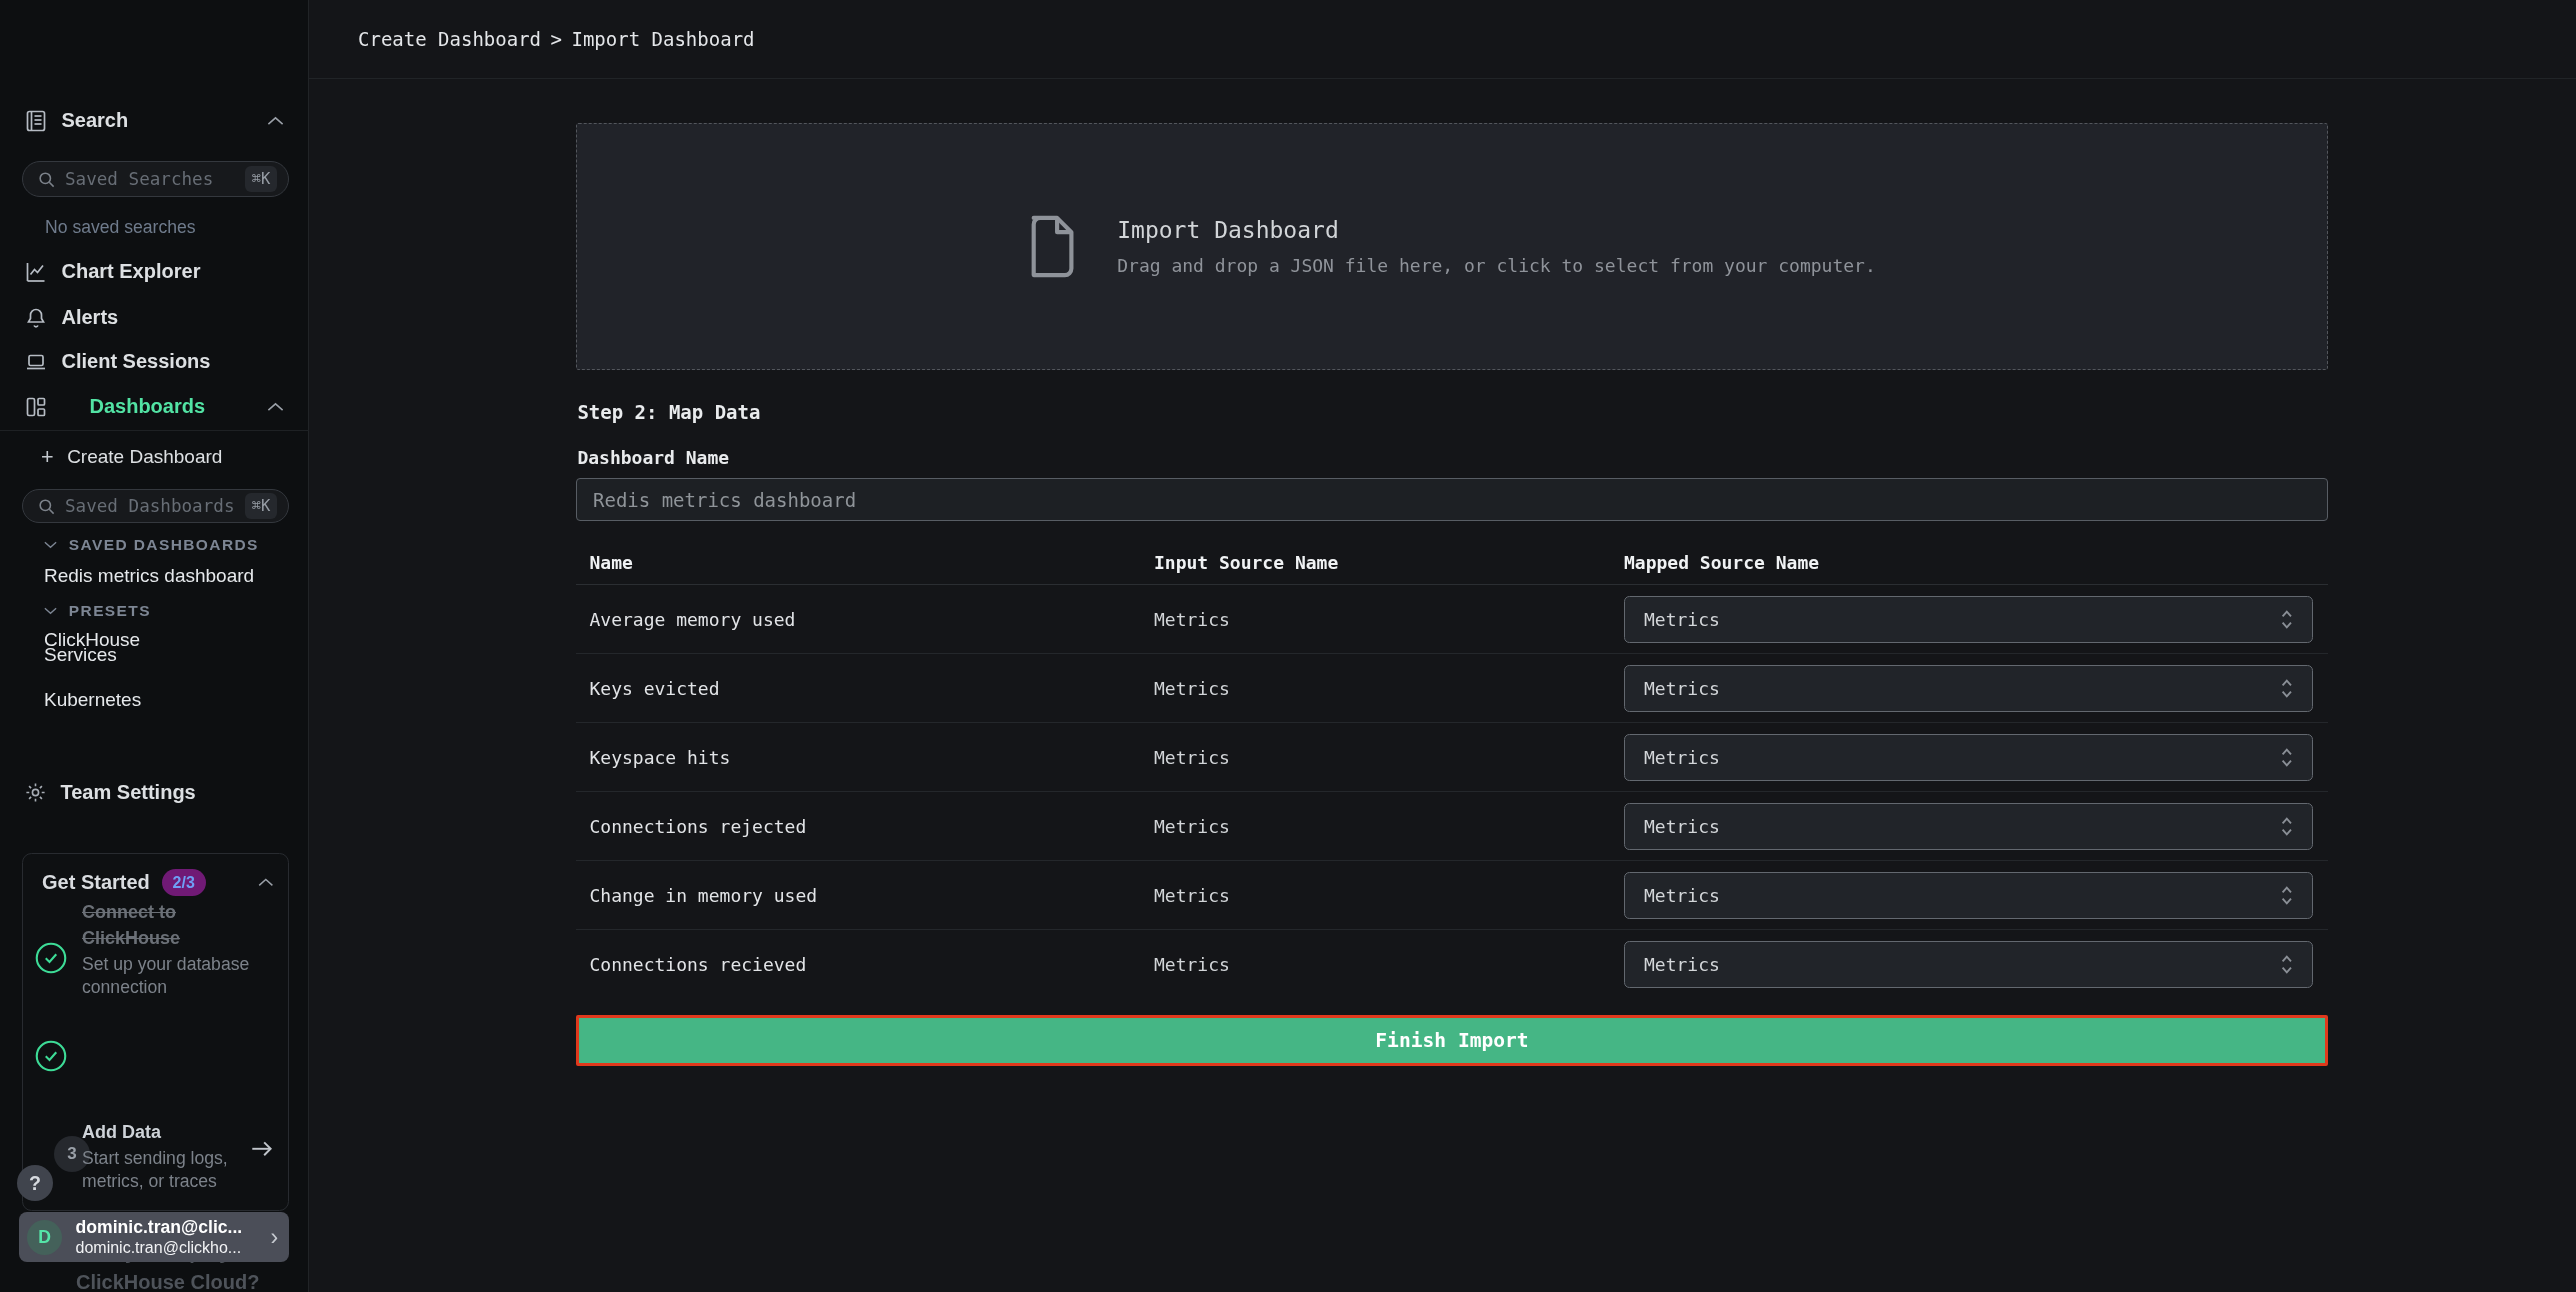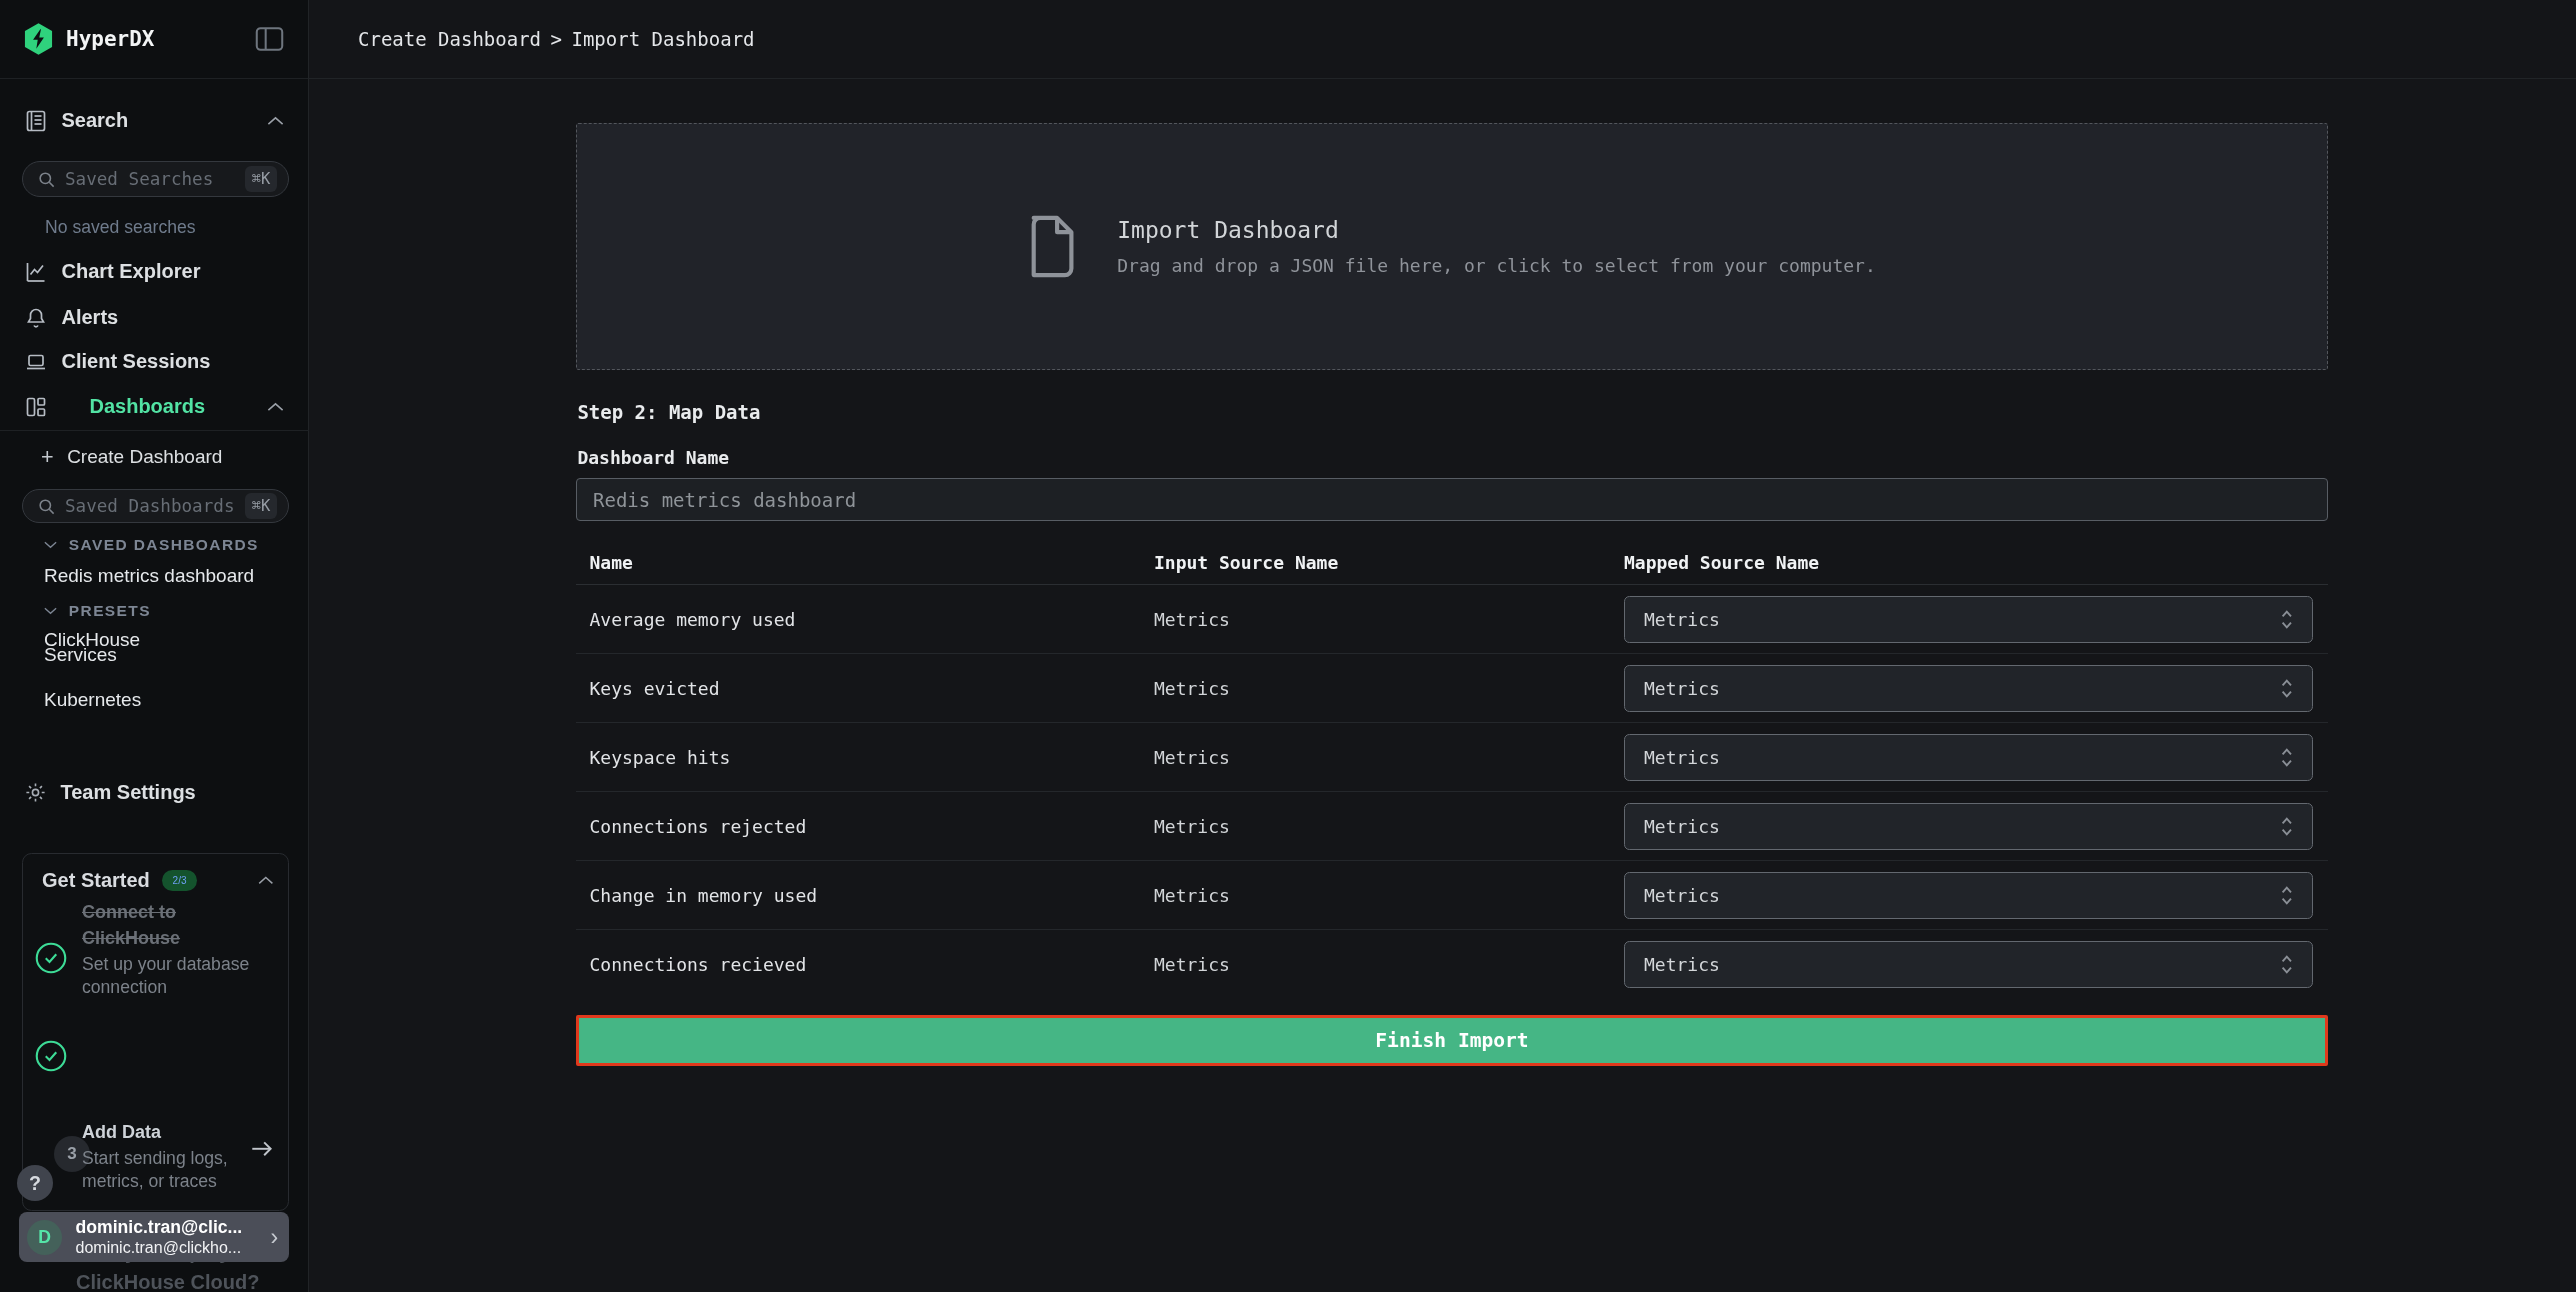--- a/index.html
+++ b/index.html
@@ -50,22 +50,22 @@
     color:#7d8694; cursor:pointer; }
   .group-hdr span { font-size:15.5px; font-weight:600; letter-spacing:1.4px; margin-left:10.8px; }
   .group-item { position:absolute; left:44px; font-size:19px; color:#e6e9ec; cursor:pointer; }
 
   
   #gs-card { position:absolute; left:22px; top:853px; width:267px; height:358px;
     border:1.4px solid #282b30; border-radius:9.5px; background:#0e1012; }
   .gs-header { position:absolute; top:15px; left:19px; right:13.5px;
     display:flex; align-items:center; cursor:pointer; }
   .gs-title { font-size:20px; font-weight:bold; color:#d9dce0; }
-  .gs-badge { margin-left:12px; background:#14532d; color:#6f9ff5; font-weight:normal;
-    font-size:10px; border-radius:675px; padding:4.7px 10.8px; }
+  .gs-badge { margin-left:12px; background:#701a75; color:#6f9ff5; font-weight:bold;
+    font-size:16px; border-radius:675px; padding:4.7px 10.8px; }
   .gs-chev { margin-left:auto; }
   .gs-check { position:absolute; left:9.5px; width:36px; height:36px; }
   .gs-body { position:absolute; left:59px; }
   .gs-item-title { font-size:18px; line-height:26px; font-weight:600; color:#ced3d8; }
   .gs-strike { color:#6b7077; text-decoration:line-through; }
   .gs-sub { font-size:17.6px; line-height:23px; color:#7c828a; margin-top:2px; }
   .gs-numbadge { position:absolute; left:31px; width:36px; height:36px; border-radius:50%;
     background:#26292e; color:#9aa0a8; font-size:17px; font-weight:bold;
     display:flex; align-items:center; justify-content:center; }
   .gs-arrow { position:absolute; right:13.5px; cursor:pointer; }
@@ -134,35 +134,20 @@
     background:#45b685; border:3.4px solid #e0391c; border-radius:2px;
     display:flex; align-items:center; justify-content:center; cursor:pointer; }
   #finish-btn span { font-family:"DejaVu Sans Mono","Liberation Mono",monospace;
     font-size:19.6px; font-weight:bold; color:#ffffff; }
 </style>
 </head>
 <body>
 
 <div id="sidebar">
 
-  <div class="logo-row">
-    <span>
-      <svg width="31" height="34" viewBox="0 0 24 26">
-        <polygon points="12,0.8 22.5,6.8 22.5,19.2 12,25.2 1.5,19.2 1.5,6.8" fill="#2fd27d"></polygon>
-        <path d="M13.4 5.5 L7.8 13.6 L11.4 13.6 L10.3 20.5 L16.2 11.8 L12.6 11.8 L13.9 5.5 Z" fill="#0d0f11"></path>
-      </svg>
-    </span>
-    <span class="logo-title">HyperDX</span>
-    <span class="panel-toggle">
-      <svg width="31" height="28" viewBox="0 0 24 22" fill="none" stroke="#6e757e" stroke-width="1.6">
-        <rect x="2" y="2.5" width="20" height="17" rx="3"></rect>
-        <line x1="9" y1="2.5" x2="9" y2="19.5"></line>
-      </svg>
-    </span>
-  </div>
 
   <div class="side-row" style="top:100px;height:41px;">
     <span>
       <svg width="24" height="24" viewBox="0 0 24 24" fill="none" stroke="#b6bcc4" stroke-width="1.7">
         <rect x="3.5" y="2.5" width="17" height="19" rx="2"></rect>
         <line x1="7.5" y1="2.5" x2="7.5" y2="21.5"></line>
         <line x1="10.5" y1="7" x2="17.5" y2="7"></line>
         <line x1="10.5" y1="11" x2="17.5" y2="11"></line>
         <line x1="10.5" y1="15" x2="17.5" y2="15"></line>
       </svg>

